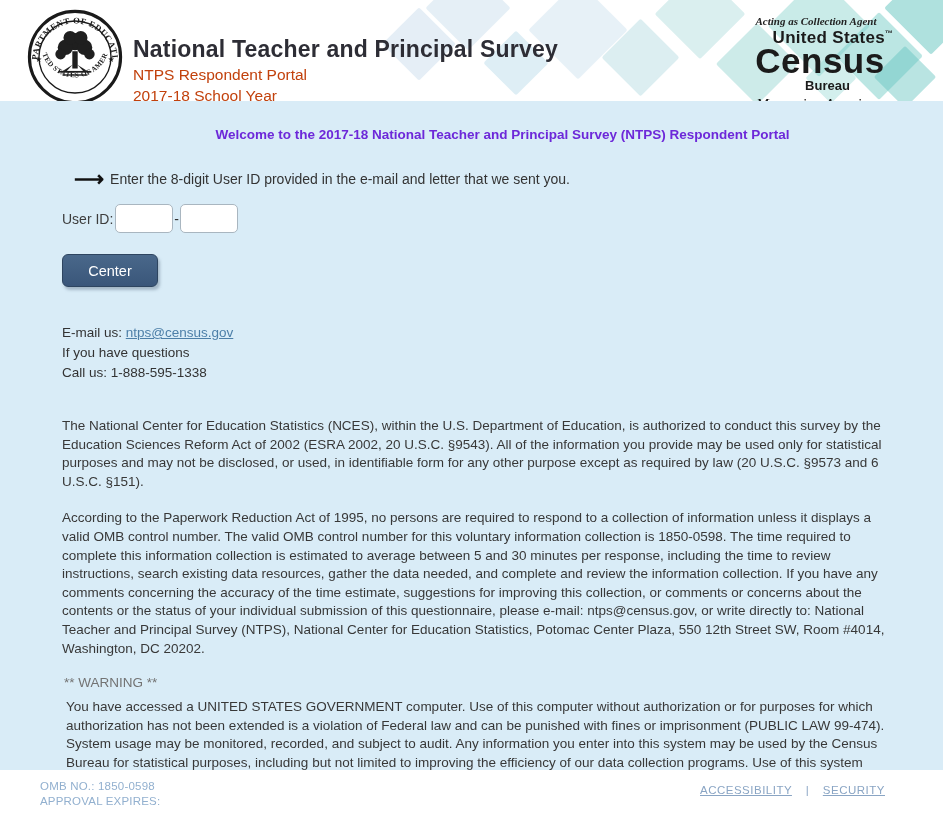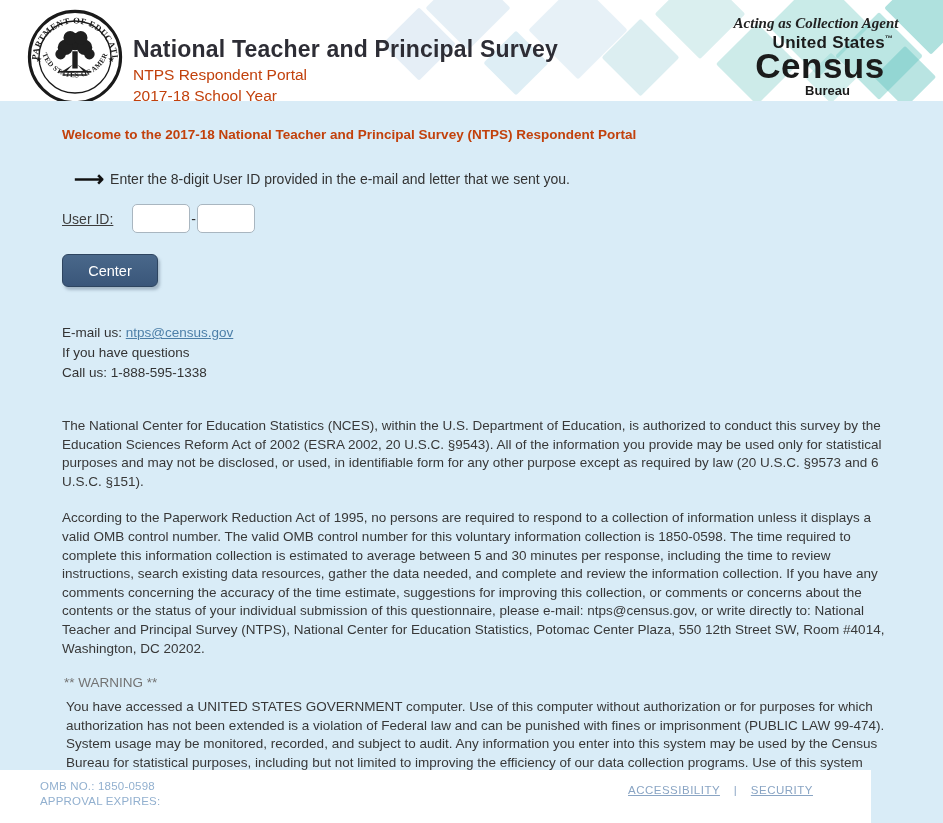--- a/index.html
+++ b/index.html
@@ -19,36 +19,36 @@
     position:absolute; top:0; left:0; width:943px; height:101px;
     background:#ffffff; overflow:hidden;
   }
   .header-pattern { position:absolute; top:0; right:0; width:560px; height:101px; overflow:hidden; }
   .header-pattern .sq { position:absolute; transform:rotate(45deg); border-radius:2px; }
   .seal { position:absolute; top:9px; left:27px; width:96px; height:96px; }
   .title-block { position:absolute; top:36px; left:133px; }
   .app-title { font-size:23px; font-weight:bold; color:#2d2d35; letter-spacing:0.2px; }
   .app-sub { font-size:15.5px; color:#c2410c; margin-top:3px; }
   .census { position:absolute; top:15px; right:32px; width:190px; text-align:center; color:#1b1b1b; }
-  .census-agent { font-family:"Liberation Serif", serif; font-style:italic; font-size:15px; font-weight:bold; color:#222; }
+  .census-agent { font-family:"Liberation Serif", serif; font-style:italic; font-size:11px; font-weight:bold; color:#222; }
   .census-us { font-size:17px; font-weight:bold; margin-top:1px; letter-spacing:0.3px; padding-left:34px; }
   .census-us sup { font-size:8px; }
   .census-word { font-size:35px; font-weight:bold; letter-spacing:0.5px; line-height:30px; margin-top:-2px; padding-left:8px; }
   .census-bar { display:flex; align-items:center; margin:2px 0 1px 18px;flex-direction:column; }
   .census-bar .bar { flex:1; height:5px; background:#111; }
   .census-bureau { font-size:13px; font-weight:bold; margin-left:5px; }
   .census-measuring { font-family:"Liberation Serif", serif; font-style:italic; font-size:15px; margin-top:3px; color:#111; }
 
   
   .main { position:absolute; top:101px; left:0; width:943px; }
-  .welcome { margin:26px 0 0 62px; font-size:13.5px; font-weight:bold; color:#c2410c; }
+  .welcome { margin:26px 0 0 62px; font-size:13.5px; font-weight:bold; color:#6d28d9;text-align:center; }
   .instruction-row { margin:29px 0 0 74px; font-size:14px; color:#333; display:flex; align-items:center; }
   .arrow { font-size:21px; font-weight:bold; color:#111; margin-right:6px; line-height:14px; }
   .userid-row { margin:17px 0 0 62px; display:flex; align-items:center; font-size:14px; color:#3d3d3d; }
-  .userid-row label { margin-right:19px;text-decoration:underline; }
+  .userid-row label { margin-right:2px; }
   .uid-input {
     width:58px; height:29px; border:1px solid #a9b6c0; border-radius:5px;
     background:#ffffff; font-size:15px; padding:0 6px; color:#222; outline:none;
   }
   .uid-dash { margin:0 1px; color:#333; }
   .login-btn {
     margin:21px 0 0 62px; width:96px; height:33px;
     background:linear-gradient(#49688a, #3a567a);
     border:1px solid #2e4560; border-radius:6px;
     color:#ffffff; font-size:14.5px; font-family:"Liberation Sans", sans-serif;
@@ -58,21 +58,21 @@
   .contact { margin:36px 0 0 62px; font-size:13.5px; color:#333; line-height:20px; }
   .contact a { color:#4d7fa8; }
   .para { margin:0 0 0 62px; width:828px; font-size:13.5px; color:#383838; line-height:18.6px; }
   .para.p1 { margin-top:34px; }
   .para.p2 { margin-top:18px; }
   .warn-head { margin:17px 0 0 64px; font-size:13.5px; color:#737373; }
   .para.warn { margin-left:66px; width:820px; margin-top:8px; }
 
   
   .footer {
-    position:absolute; left:0; bottom:0; width:871px; height:53px;
+    position:absolute; left:0; bottom:0; width:943px; height:53px;
     background:#ffffff;
   }
   .footer-left { position:absolute; left:40px; top:9px; font-size:11.5px; color:#92b0cf; line-height:15px; letter-spacing:0.2px; }
   .footer-links { position:absolute; right:58px; top:14px; font-size:11.5px; color:#8aa5c4; letter-spacing:0.5px; }
   .footer-links a { color:#8aa5c4; text-decoration:underline; }
   .footer-links .sep { margin:0 10px; color:#8aa5c4; }
 </style>
 </head>
 <body>
 

